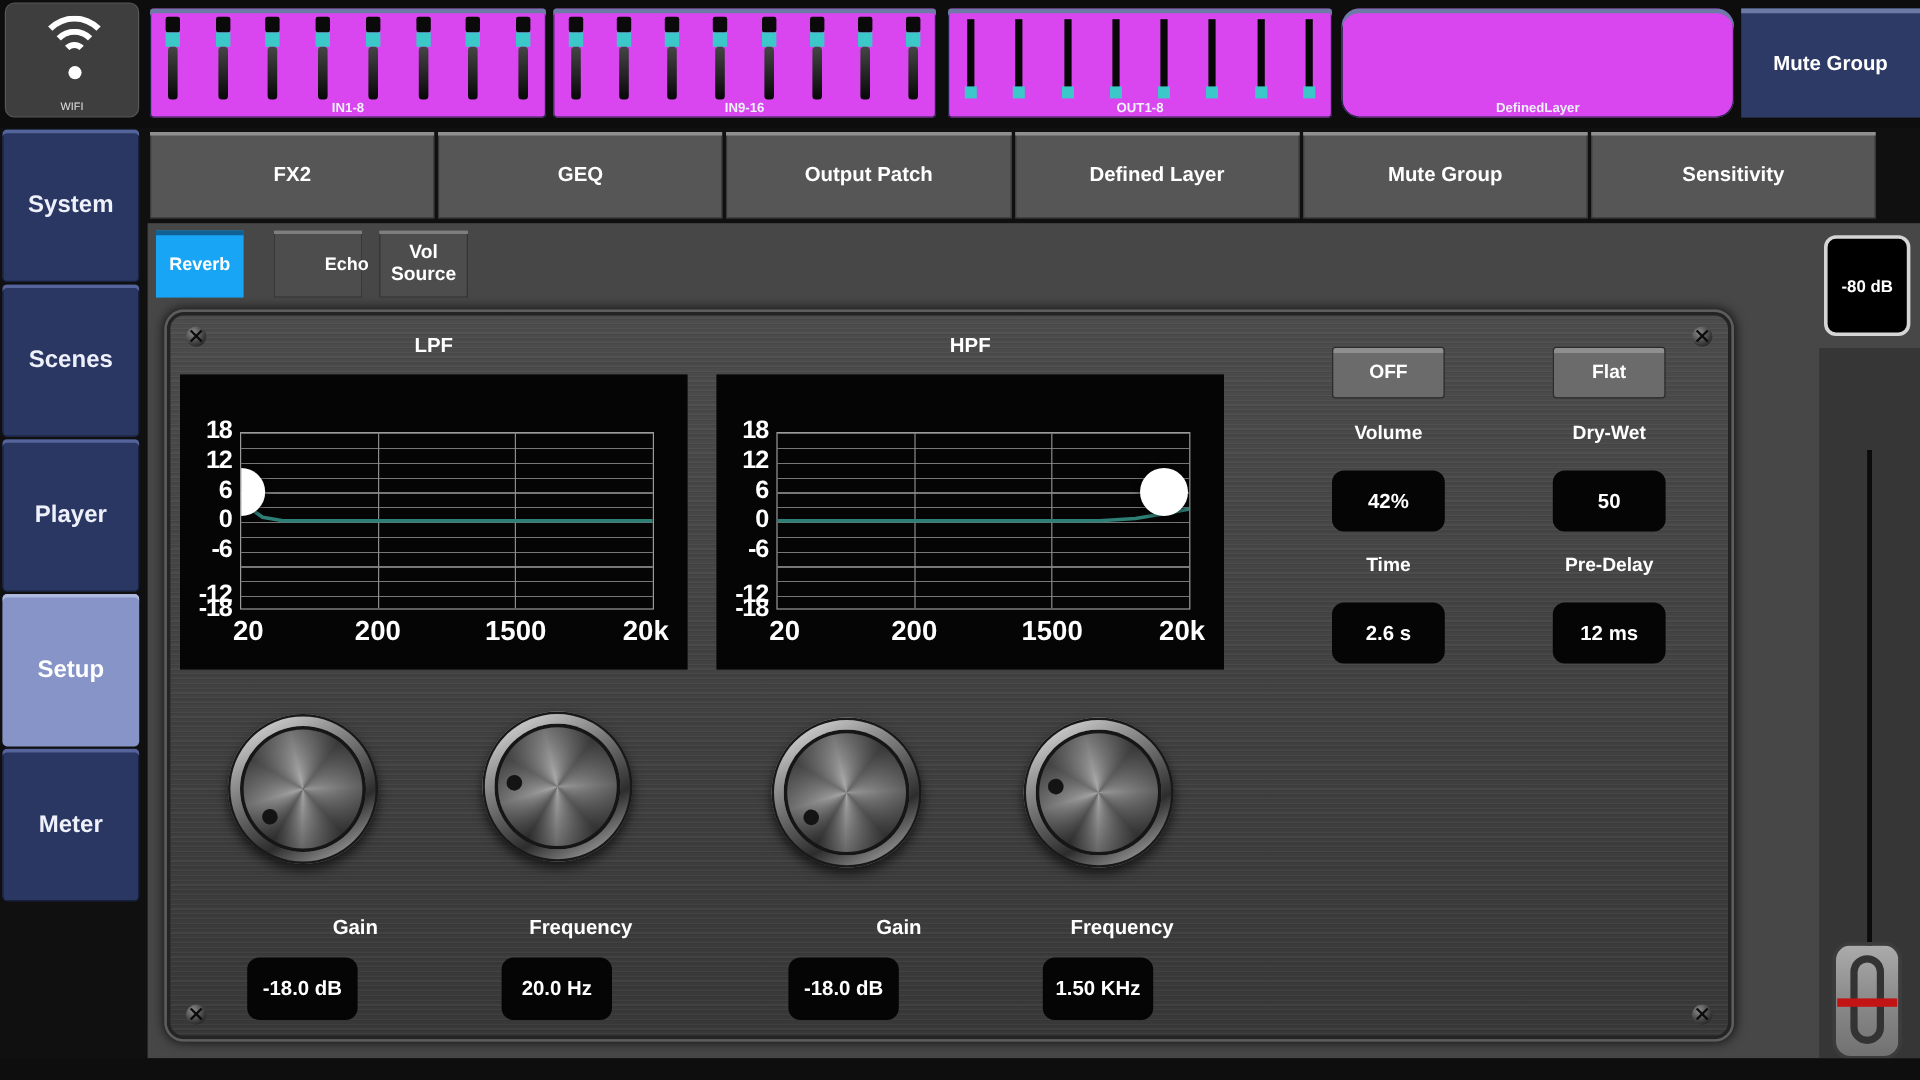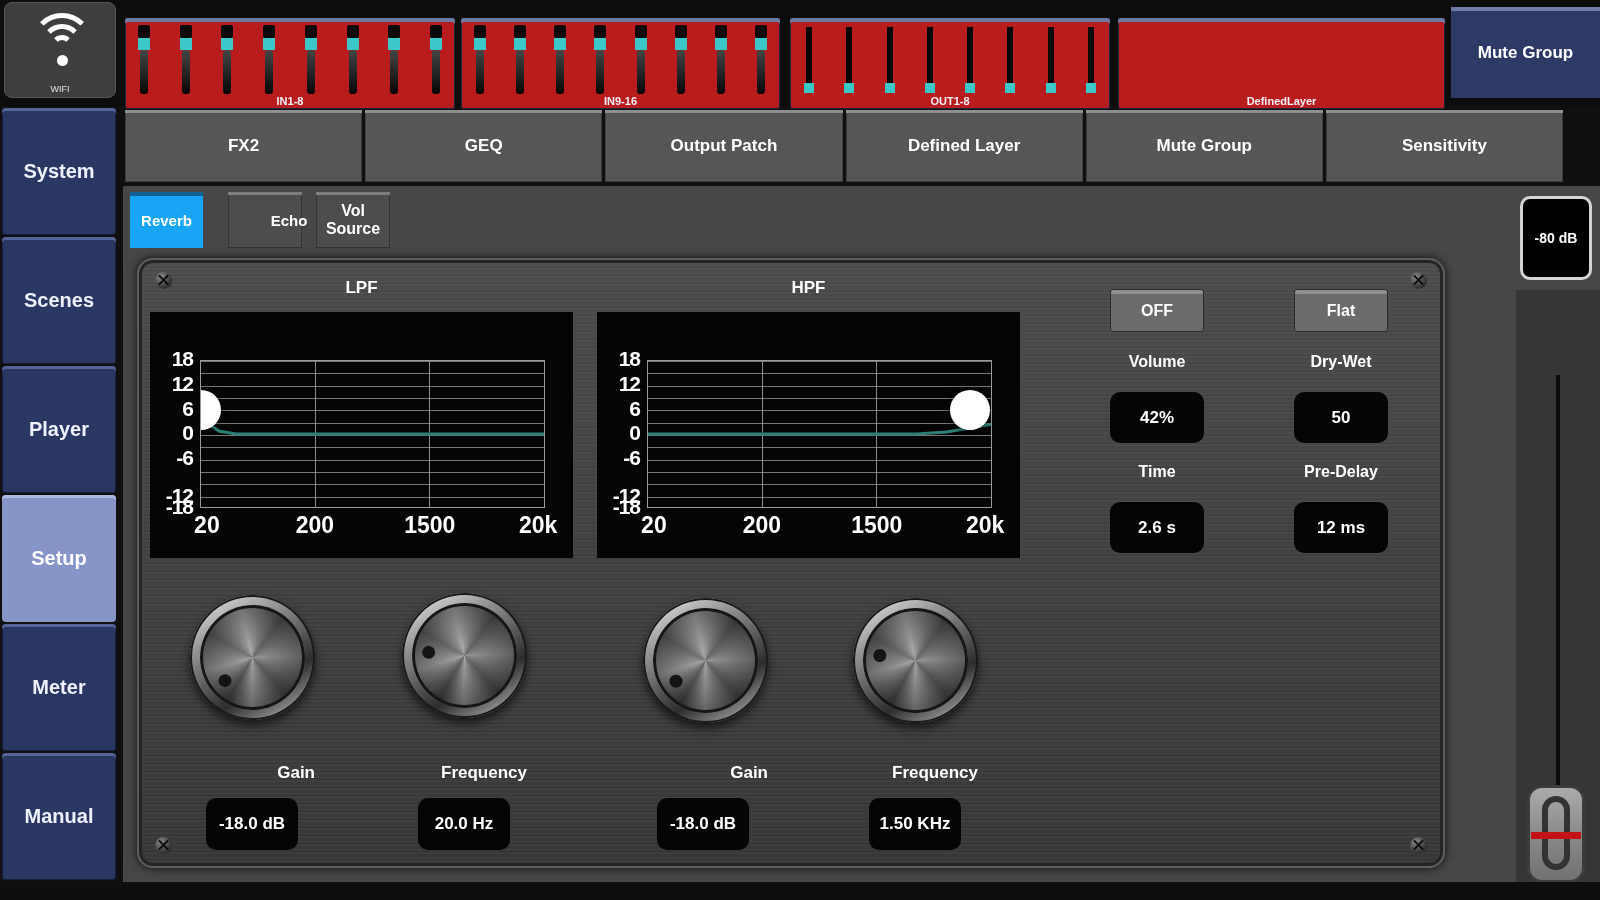--- a/index.html
+++ b/index.html
@@ -12,25 +12,25 @@
   
   .topbar { position:absolute; left:0; top:0; width:1600px; height:106px; background:#0d0d0d; }
   .wifi-box { position:absolute; left:4px; top:2px; width:112px; height:96px; background:#3e3e3e; border-radius:8px; border:1px solid #575757; }
   .wifi { position:absolute; left:26px; top:10px; width:62px; height:62px; }
   .wifi .a { position:absolute; border:5px solid transparent; border-top-color:#fff; border-radius:50%; }
   .wifi .a1 { left:0; top:0; width:62px; height:62px; }
   .wifi .a2 { left:10px; top:11px; width:42px; height:42px; }
   .wifi .a3 { left:20px; top:22px; width:22px; height:22px; }
   .wifi .dot { position:absolute; left:26px; top:42px; width:11px; height:11px; background:#fff; border-radius:50%; }
   .wifi-label { position:absolute; bottom:3px; width:100%; text-align:center; font-size:9px; color:#e0e0e0; }
-  .bank { position:absolute; top:18px; height:91px; background:#b91c1c; border-radius:3px; box-shadow:inset 0 4px 0 #6d7aa6, inset 0 0 0 1px #1d2745; }
+  .bank { position:absolute; top:7px; height:91px; background:#d946ef; border-radius:3px; box-shadow:inset 0 4px 0 #6d7aa6, inset 0 0 0 1px #1d2745; }
   .bank-1 { left:125px; width:330px; }
   .bank-2 { left:461px; width:319px; }
   .bank-3 { left:790px; width:320px; }
-  .bank-4 { left:1118px; width:327px; }
+  .bank-4 { left:1118px; width:327px;border-radius:15px; }
   .bank-label { position:absolute; bottom:2px; width:100%; text-align:center; font-size:11px; font-weight:bold; color:#eef0fa; }
   .faders { position:absolute; left:12px; right:12px; top:7px; bottom:15px; display:flex; justify-content:space-between; }
   .fader-in { position:relative; width:14px; }
   .fader-in .cap { position:absolute; top:0; left:1px; width:12px; height:13px; background:#0a0a0a; border-radius:2px; }
   .fader-in .teal { position:absolute; top:13px; left:1px; width:12px; height:12px; background:#3cc8c8; }
   .fader-in .track { position:absolute; top:25px; left:3px; width:8px; bottom:0; background:linear-gradient(#454545,#060606); border-radius:3px; }
   .fader-out { position:relative; width:14px; }
   .fader-out .line { position:absolute; top:2px; left:4px; width:6px; height:64px; background:#070707; }
   .fader-out .teal { position:absolute; top:58px; left:2px; width:10px; height:10px; background:#3cc8c8; }
   .mute-top { position:absolute; left:1451px; top:7px; width:149px; height:91px; background:#2e3a66; box-shadow:inset 0 4px 0 #6d7aa6; display:flex; align-items:center; justify-content:center; font-size:17px; font-weight:bold; }
@@ -259,23 +259,20 @@
     </div>
   <div class="side-btn" style="top:366px">
       <span>Player</span>
     </div>
   <div class="side-btn active" style="top:495px">
       <span>Setup</span>
     </div>
   <div class="side-btn" style="top:624px">
       <span>Meter</span>
     </div>
-  <div class="side-btn" style="top:753px">
-      <span>Manual</span>
-    </div>
 
   <div class="tabs">
     <div class="tab">
         <span>FX2</span>
       </div>
     <div class="tab">
         <span>GEQ</span>
       </div>
     <div class="tab">
         <span>Output Patch</span>

